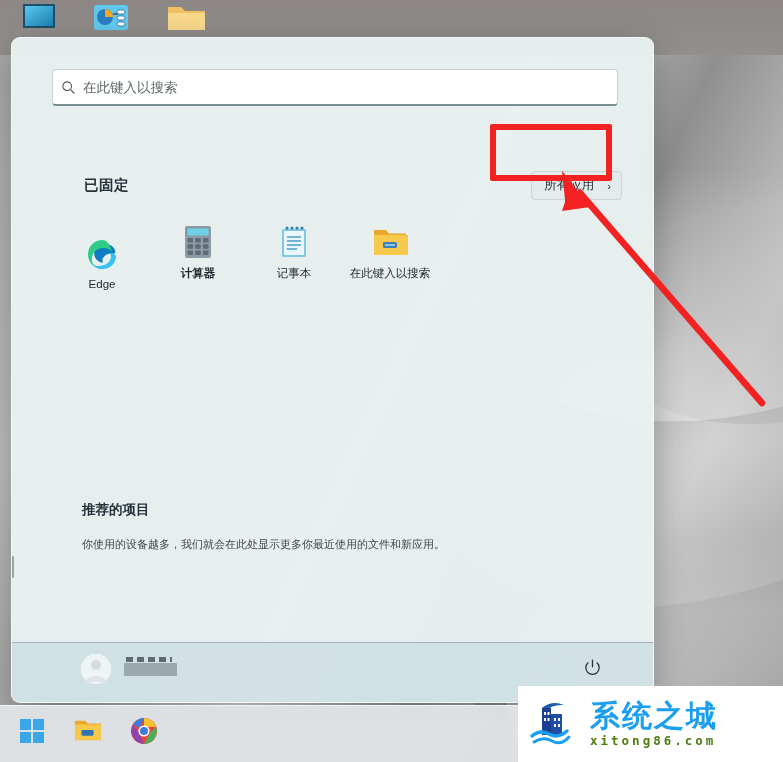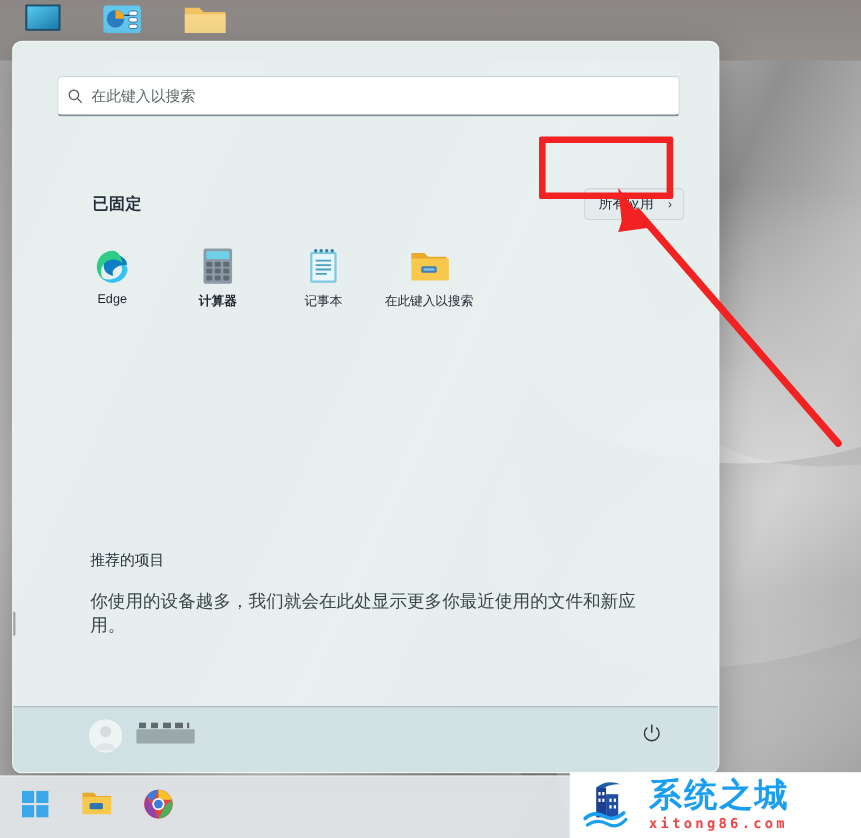--- a/index.html
+++ b/index.html
@@ -80,22 +80,22 @@
   }
 
   
   #pinned-grid{position:absolute;left:40px;top:180px;width:566px;}
   .app{position:absolute;width:96px;text-align:center;cursor:default;}
   .app .glyph{height:42px;display:flex;align-items:flex-end;justify-content:center;}
   .app .lbl{margin-top:6px;font-size:11.5px;color:#1d262e;white-space:nowrap;}
 
   
   #rec{position:absolute;left:70px;top:463px;width:520px;}
-  #rec-title{font-size:13.5px;font-weight:normal;color:#26303a;}
-  #rec-sub{margin-top:18px;font-size:16px;color:#3c474c;line-height:1.4;}
+  #rec-title{font-size:13.5px;font-weight:bold;color:#26303a;}
+  #rec-sub{margin-top:18px;font-size:11px;color:#3c474c;line-height:1.4;}
 
   
   #scroll-pip{position:absolute;left:-1px;top:518px;width:3px;height:22px;
     background:#7f8a8c;border-radius:2px;opacity:.75;}
 
   
   #start-footer{
     position:absolute;left:0;bottom:0;width:641px;height:59px;
     background:rgba(206,223,227,.92);
     border-top:1px solid rgba(122,140,145,.55);
@@ -113,27 +113,27 @@
   #arrow{position:absolute;left:540px;top:165px;width:240px;height:250px;z-index:45;pointer-events:none;}
 
   
   #taskbar{position:absolute;left:0;bottom:0;width:783px;height:56px;
     background:rgba(226,231,233,.94);border-top:1px solid rgba(255,255,255,.6);}
   #tb-icons{position:absolute;left:16px;top:9px;display:flex;gap:24px;align-items:center;}
   .tb-ico{width:32px;height:32px;display:flex;align-items:center;justify-content:center;cursor:default;position:relative;}
 
   
   #watermark{
-    position:absolute;left:518px;bottom:0;width:265px;height:60px;
+    position:absolute;left:518px;bottom:0;width:265px;height:76px;
     background:#ffffff;display:flex;align-items:center;gap:6px;padding-left:10px;box-sizing:border-box;z-index:60;
   }
   #wm-text{display:flex;flex-direction:column;line-height:1;}
   #wm-cn{font-size:30px;font-weight:bold;color:#1a9ef0;letter-spacing:2px;
     font-family:"DejaVu Sans","Liberation Sans",sans-serif;}
-  #wm-en{margin-top:4px;font-size:12.5px;font-weight:bold;color:#ef4444;letter-spacing:3px;
+  #wm-en{margin-top:4px;font-size:12.5px;font-weight:bold;color:#4d7c0f;letter-spacing:3px;
     font-family:"DejaVu Sans Mono","Liberation Mono",monospace;}
 </style>
 </head>
 <body>
 
 <div id="desktop">
   <div id="wall-top"></div>
   <div id="wall-body">
     <div class="swoosh s6"></div>
     <div class="swoosh s1"></div>
@@ -193,21 +193,21 @@
         <svg width="15" height="15" viewBox="0 0 16 16">
           <circle cx="6.6" cy="6.6" r="4.6" fill="none" stroke="#4d5658" stroke-width="1.2"></circle>
           <line x1="10" y1="10" x2="14.2" y2="14.4" stroke="#4d5658" stroke-width="1.2"></line>
         </svg>
       </span>
       <input id="search-input" type="text" placeholder="在此键入以搜索" value="" style="">
     </div>
 
     <div id="pinned-grid">
 
-      <div class="app" style="left:2px;top:0;">
+      <div class="app" style="left:2px;top:12px;">
         <div class="glyph">
           <svg width="36" height="36" viewBox="0 0 36 36">
             <path d="M32 22a14 14 0 0 1-25.5 4.5c3 3.6 8.6 4.6 13.4 2.6 5-2 6.8-5.3 7.1-8.2.2-2.2-.8-3.9-2.6-4.5h5.2c1.6 1.4 2.5 3.4 2.4 5.6z" fill="#35c1f1"></path>
             <path d="M30 17c-4-.3-7.6 1.3-9.6 3.2-2.1 2-2.6 4.4-1.3 6.5-4.6-.5-8.3-3.8-8.8-8-.5-4.7 2.5-9 7.2-10.4C23.4 6.6 29 9.6 31 14c.3.9.4 2 .3 3z" fill="#0f7dc2"></path>
             <path d="M18.6 4C10.6 4 4.3 10 4 17.8c-.2 5.6 2.6 10.4 7 12.9-3.6-3.6-4.3-9-1.6-13.4 2.6-4.3 7.8-6.3 12.7-5 2.3.6 4.2 1.8 5.6 3.4C26.3 8.9 22.9 4 18.6 4z" fill="#2ecc87"></path>
           </svg>
         </div>
         <div class="lbl">Edge</div>
       </div>
 

